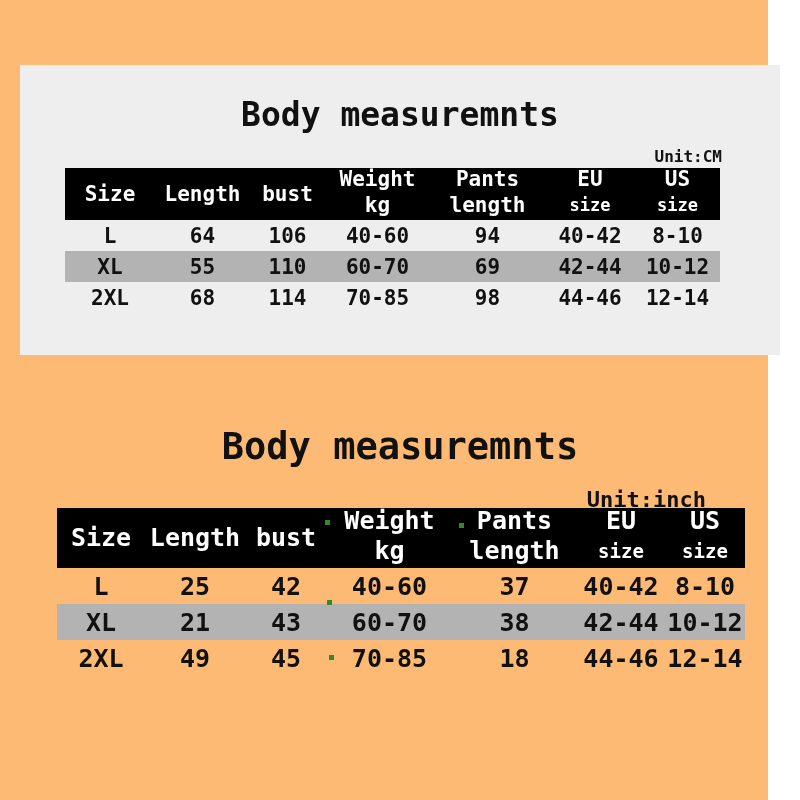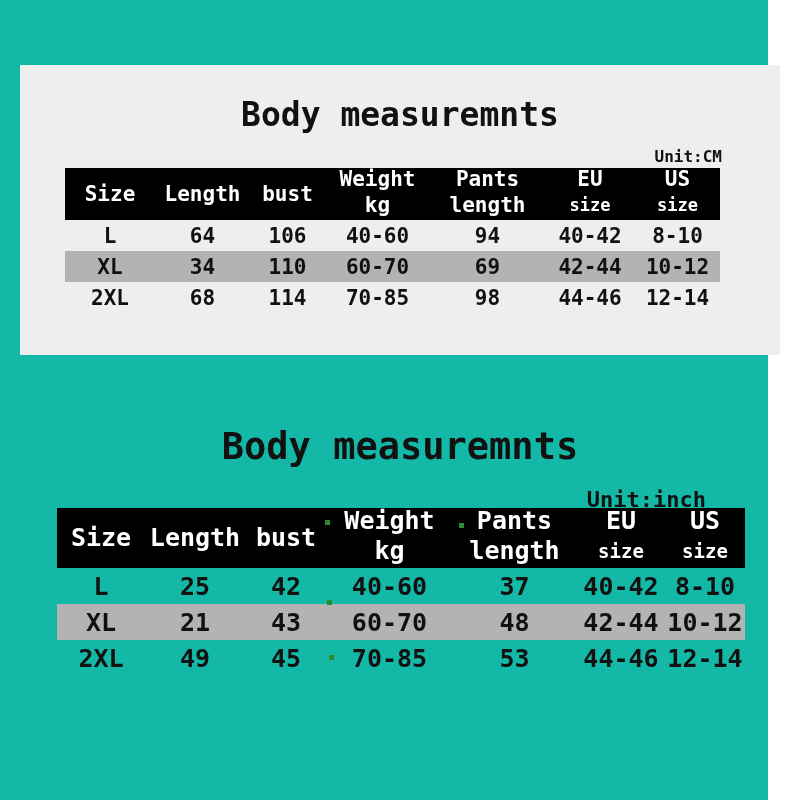--- a/index.html
+++ b/index.html
@@ -10,21 +10,21 @@
     width: 800px;
     height: 800px;
     background: #ffffff;
     font-family: "DejaVu Sans Mono", monospace;
     overflow: hidden;
   }
   .page {
     position: relative;
     width: 768px;
     height: 800px;
-    background: #14b8a6;
+    background: #fdba74;
   }
 
   
   .block-cm {
     position: absolute;
     left: 20px;
     top: 65px;
     width: 760px;
     height: 290px;
     background: #eeeeee;
@@ -224,21 +224,21 @@
           <td>L</td>
           <td>64</td>
           <td>106</td>
           <td>40-60</td>
           <td>94</td>
           <td>40-42</td>
           <td>8-10</td>
         </tr>
         <tr class="row-alt">
           <td>XL</td>
-          <td>34</td>
+          <td>55</td>
           <td>110</td>
           <td>60-70</td>
           <td>69</td>
           <td>42-44</td>
           <td>10-12</td>
         </tr>
         <tr>
           <td>2XL</td>
           <td>68</td>
           <td>114</td>
@@ -301,30 +301,30 @@
         <td>40-60</td>
         <td>37</td>
         <td>40-42</td>
         <td>8-10</td>
       </tr>
       <tr class="row-alt">
         <td>XL</td>
         <td>21</td>
         <td>43</td>
         <td>60-70</td>
-        <td>48</td>
+        <td>38</td>
         <td>42-44</td>
         <td>10-12</td>
       </tr>
       <tr>
         <td>2XL</td>
         <td>49</td>
         <td>45</td>
         <td>70-85</td>
-        <td>53</td>
+        <td>18</td>
         <td>44-46</td>
         <td>12-14</td>
       </tr>
     </tbody>
   </table>
 
   <div class="artifact" style="left:325px; top:520px;"></div>
   <div class="artifact" style="left:459px; top:523px;"></div>
   <div class="artifact" style="left:327px; top:600px;"></div>
   <div class="artifact" style="left:329px; top:655px;"></div>

